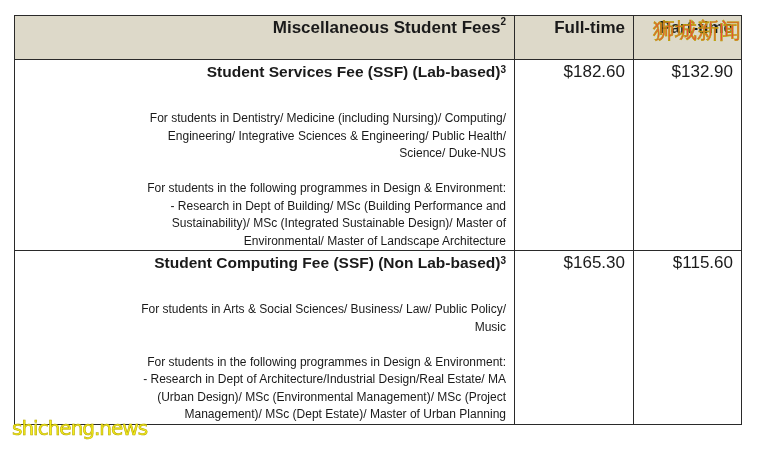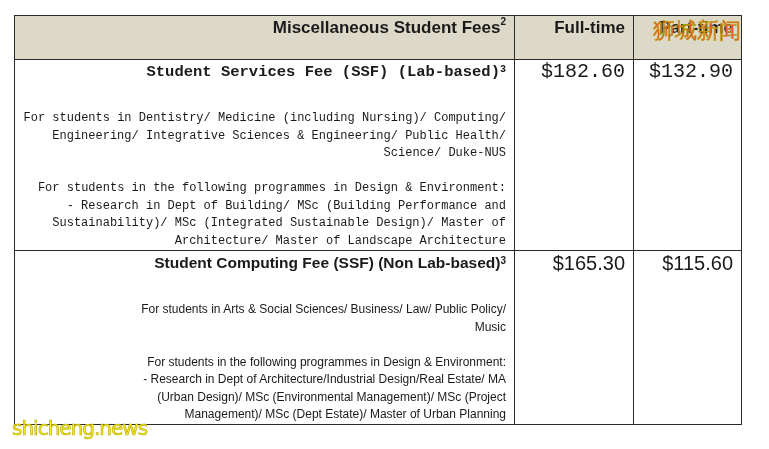--- a/index.html
+++ b/index.html
@@ -8,22 +8,22 @@
   table.fees { position:absolute; left:14px; top:15px; border-collapse:collapse;
                width:727px; table-layout:fixed; }
   table.fees td, table.fees th { border:1.5px solid #2a2a2a; vertical-align:top;
                padding:2px 8px 0 8px; text-align:right; }
   col.c1 { width:500px; } col.c2 { width:119px; } col.c3 { width:108px; }
   thead th { background:#ddd9c9; height:41px; font-size:17px; font-weight:bold; padding-top:2px; }
   sup { font-size:10px; vertical-align:top; position:relative; top:-2px; }
   .row-title { font-size:15.5px; font-weight:bold; line-height:18px; margin-top:1px; }
   .desc { font-size:12px; line-height:17.5px;margin-top:29px; }
   .gap { height:17.5px; }
-  .amt { font-size:20px; line-height:18px; padding-top:3px !important; }
-  tr.r1 td { height:174px;font-family:Liberation Mono, monospace; }
+  .amt { font-size:17px; line-height:18px; padding-top:3px !important; }
+  tr.r1 td { height:174px; }
   tr.r2 td { height:154px; }
   tr.r3 td { height:33px; }
   .wm-cn { position:absolute; left:653px; top:16px; font-size:22px; color:#ef4444;
            -webkit-text-stroke:0.6px #b8a800; letter-spacing:0px; font-family:"DejaVu Sans", sans-serif; }
   .wm-en { position:absolute; left:12px; top:416px; font-size:20px; color:#f5ee1c;
            -webkit-text-stroke:0.6px #b8a800; font-family:"DejaVu Sans", sans-serif; letter-spacing:-1px; }
 </style>
 </head>
 <body>
 
@@ -45,21 +45,21 @@
       <td>
         <div class="row-title"><span>Student Services Fee (SSF) (Lab-based)</span><sup>3</sup></div>
         <div class="desc">
           <div>For students in Dentistry/ Medicine (including Nursing)/ Computing/</div>
           <div>Engineering/ Integrative Sciences &amp; Engineering/ Public Health/</div>
           <div>Science/ Duke-NUS</div>
           <div class="gap"></div>
           <div>For students in the following programmes in Design &amp; Environment:</div>
           <div>- Research in Dept of Building/ MSc (Building Performance and</div>
           <div>Sustainability)/ MSc (Integrated Sustainable Design)/ Master of</div>
-          <div>Architecture/ Master of Landscape Architecture</div>
+          <div>Environmental/ Master of Landscape Architecture</div>
         </div>
       </td>
       <td class="amt">$182.60</td>
       <td class="amt">$132.90</td>
     </tr>
     <tr class="r2">
       <td>
         <div class="row-title"><span>Student Computing Fee (SSF) (Non Lab-based)</span><sup>3</sup></div>
         <div class="desc">
           <div>For students in Arts &amp; Social Sciences/ Business/ Law/ Public Policy/</div>

